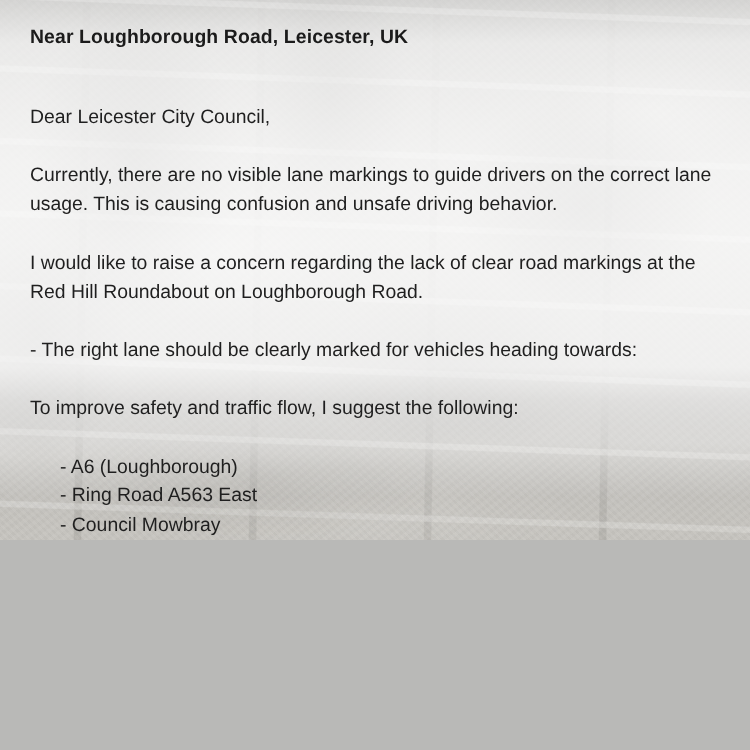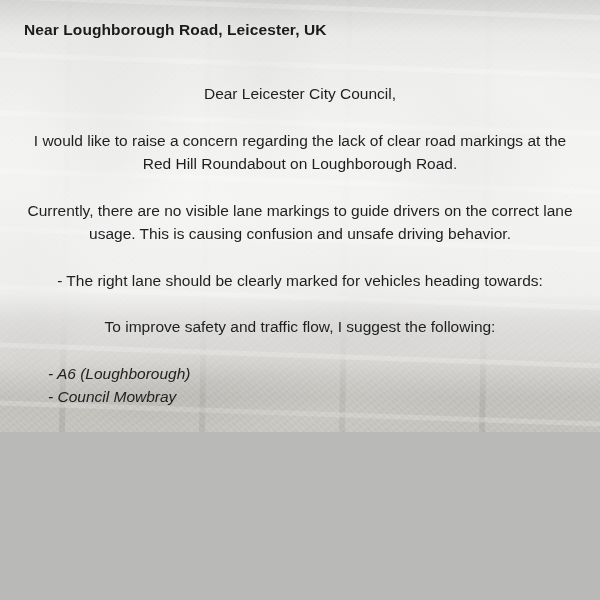--- a/index.html
+++ b/index.html
@@ -118,32 +118,30 @@
   .body {
     margin-top: 42px;
     font-size: 15.5px;
     line-height: 23.5px;
     color: #1f1f1f;
   }
 
   .para {
     margin: 0 0 23px 0;
     max-width: 552px;
-    text-align: center;
   }
 
   .bullets {
     margin: 0;
     padding: 0;
     list-style: none;
   }
   .bullets li {
     padding-left: 24px;
     line-height: 23.5px;
-    font-style: italic;
   }
 
   
   .fade-bottom {
     position: absolute;
     left: 0;
     right: 0;
     top: 492px;
     height: 56px;
     background: linear-gradient(180deg,
@@ -180,30 +178,31 @@
   <div class="bg-layer bg-wash"></div>
 
   <div class="content">
 
     <h1 class="title">Near Loughborough Road, Leicester, UK</h1>
 
     <div class="body">
 
       <p class="para">Dear Leicester City Council,</p>
 
+      <p class="para">Currently, there are no visible lane markings to guide drivers on the correct lane usage. This is causing confusion and unsafe driving behavior.</p>
+
       <p class="para">I would like to raise a concern regarding the lack of clear road markings at the Red Hill Roundabout on Loughborough Road.</p>
-
-      <p class="para">Currently, there are no visible lane markings to guide drivers on the correct lane usage. This is causing confusion and unsafe driving behavior.</p>
 
       <p class="para">- The right lane should be clearly marked for vehicles heading towards:</p>
 
       <p class="para">To improve safety and traffic flow, I suggest the following:</p>
 
       <ul class="bullets">
         <li>- A6 (Loughborough)</li>
+        <li>- Ring Road A563 East</li>
         <li>- Council Mowbray</li>
       </ul>
 
     </div>
   </div>
 
   <div class="fade-bottom"></div>
   <div class="fade-lower"></div>
 
 </div>

